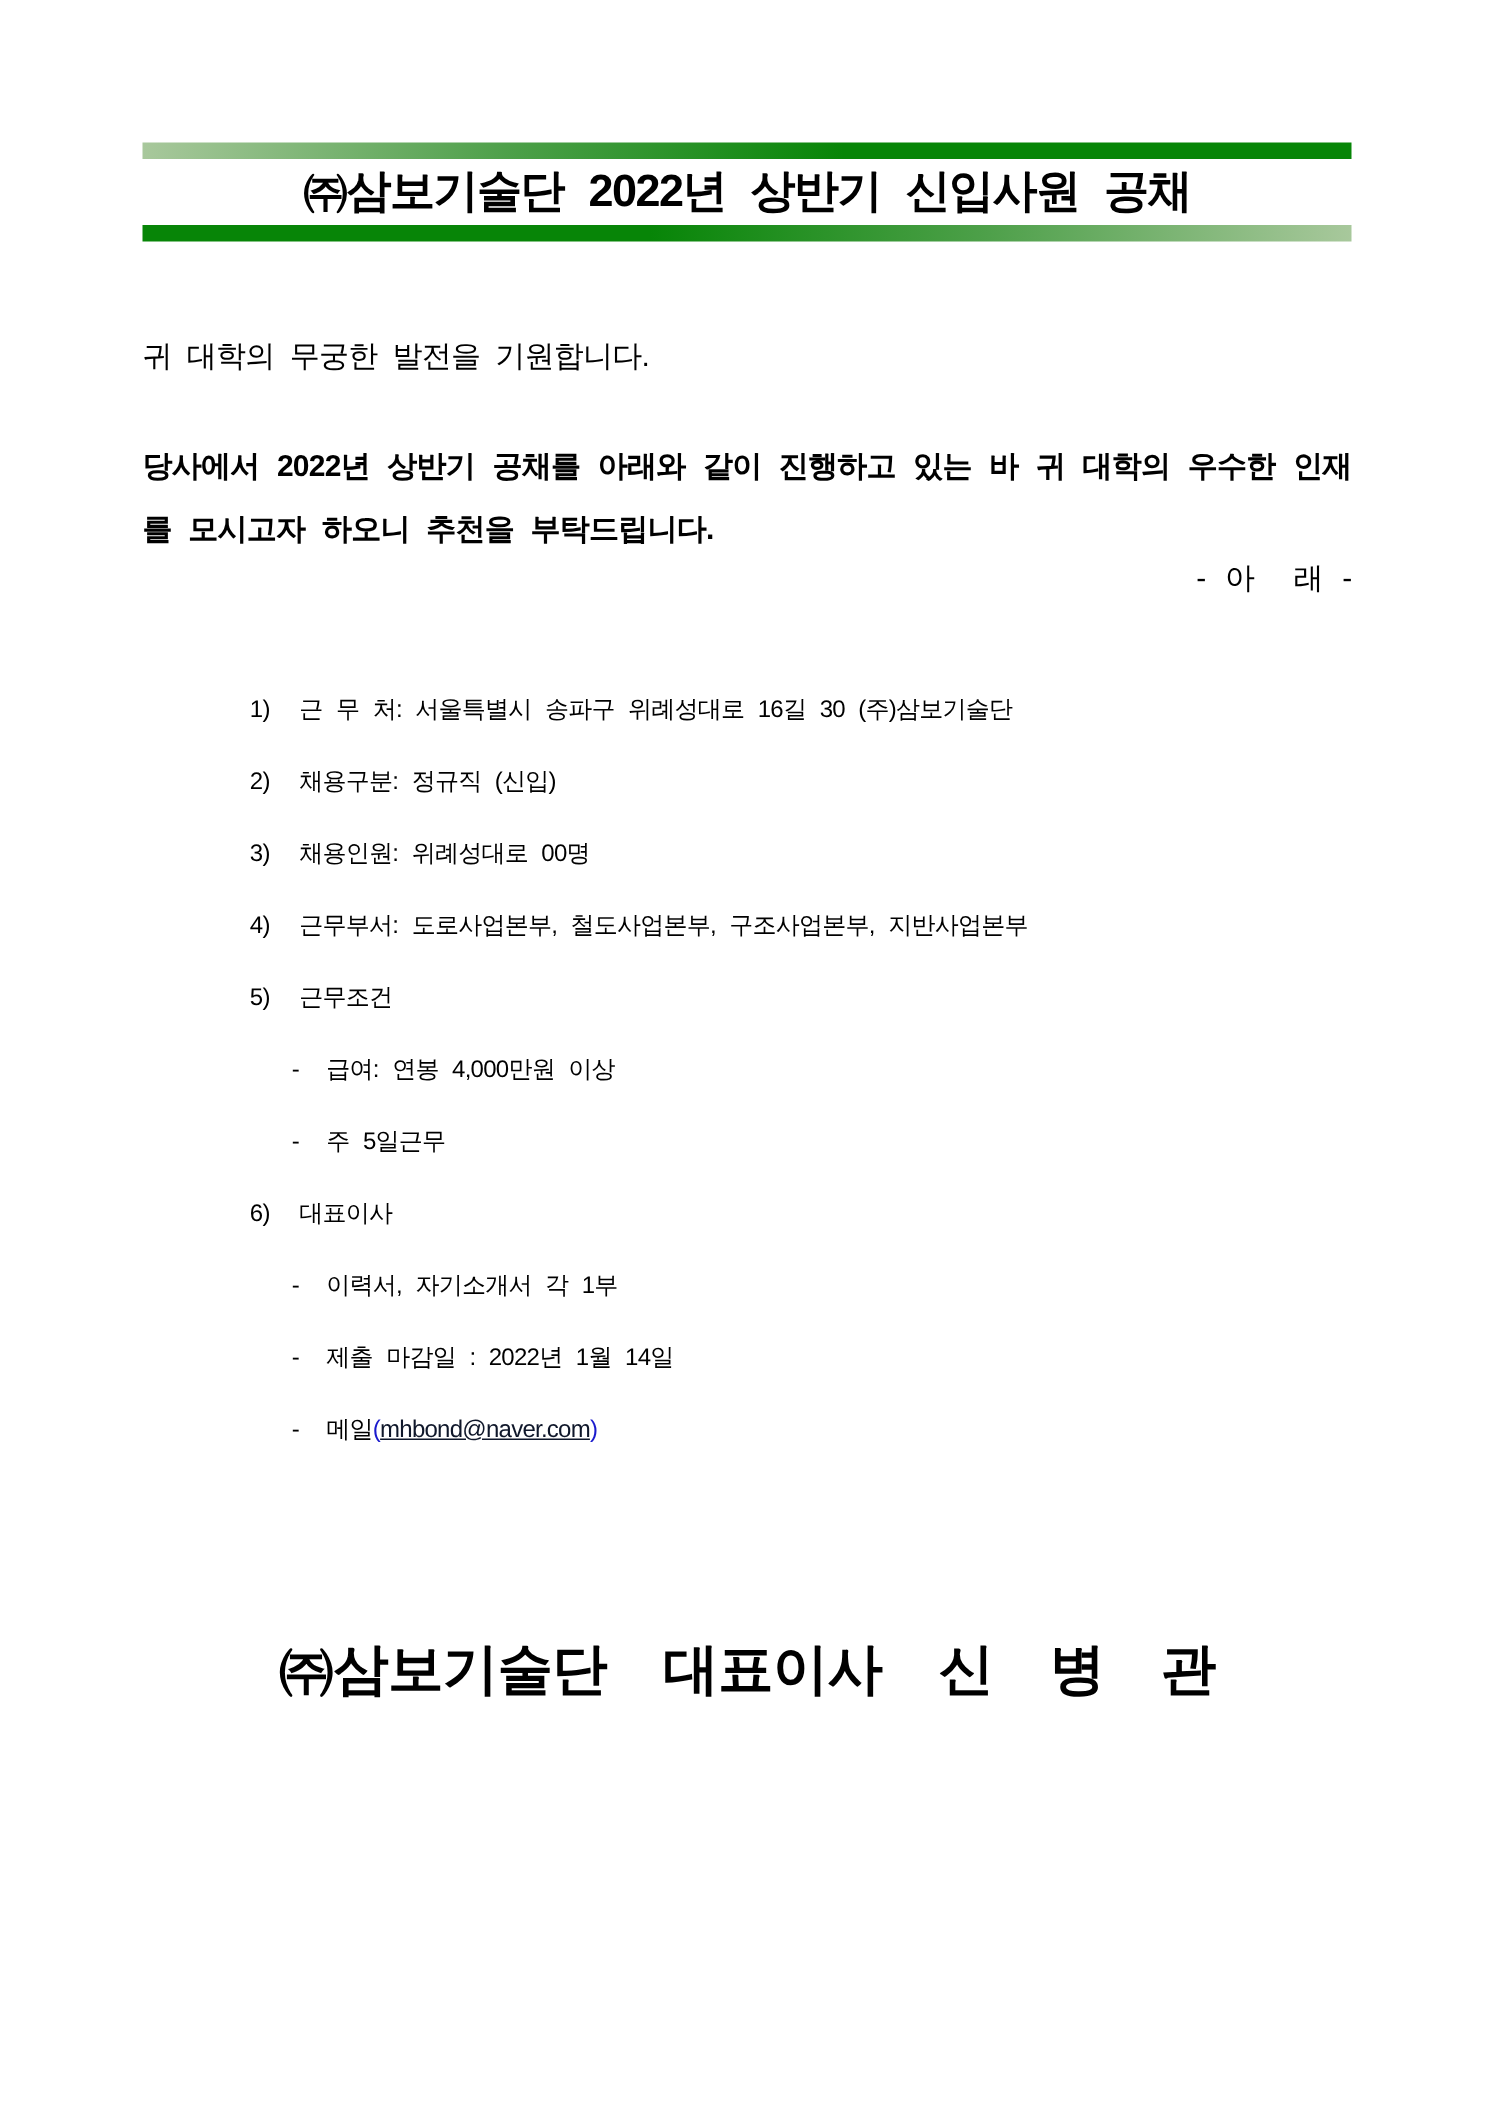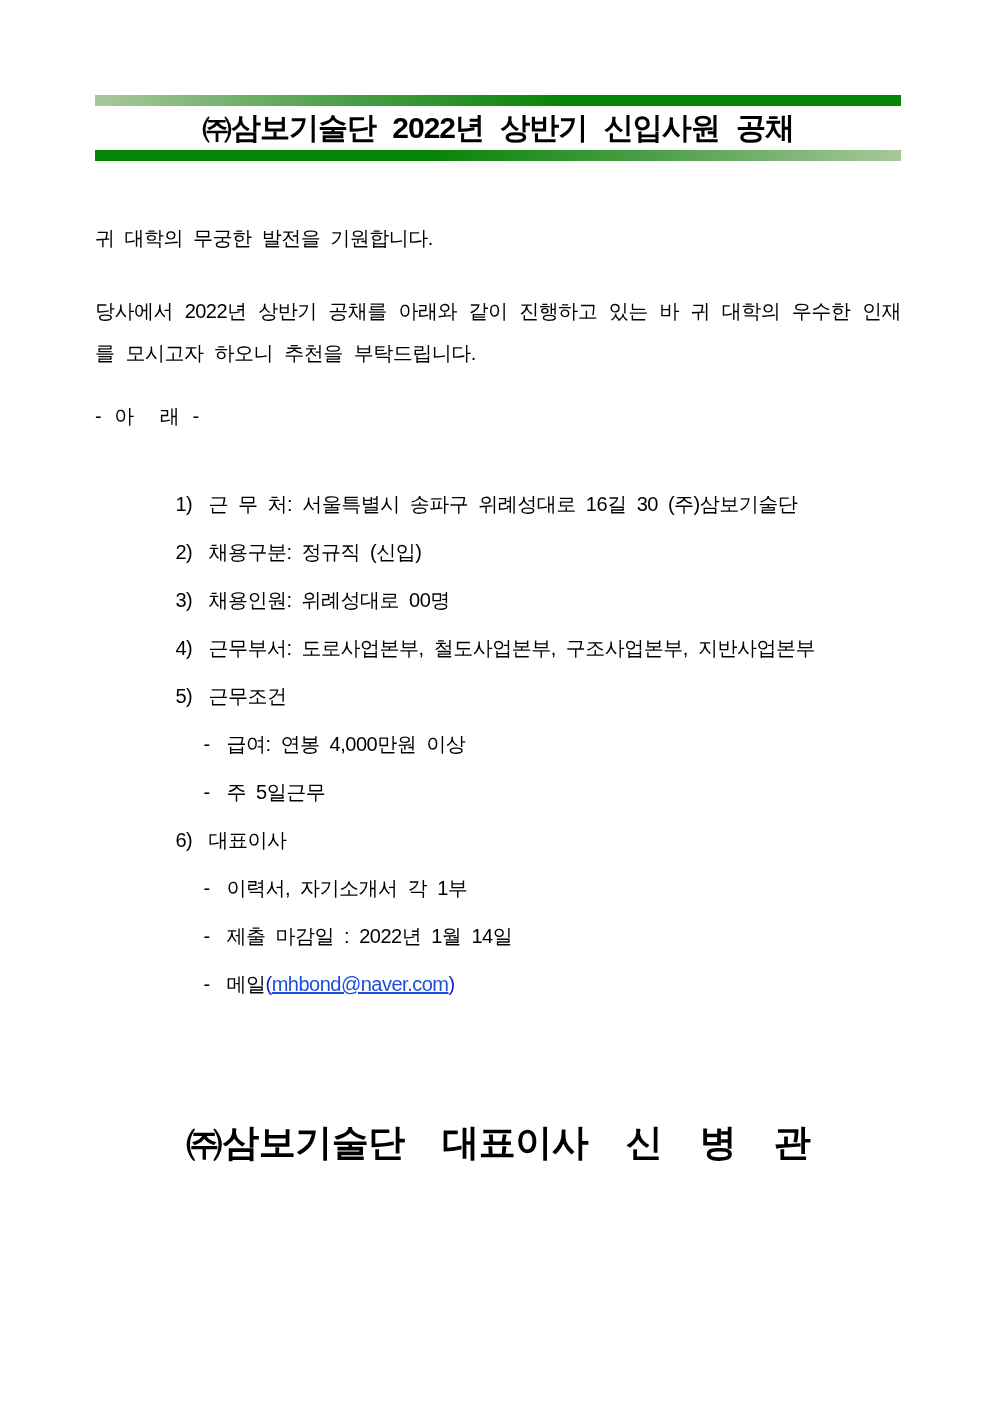--- a/index.html
+++ b/index.html
@@ -56,35 +56,35 @@
     word-spacing: 5px;
     letter-spacing: -0.5px;
   }
   .intro {
     margin-top: 40px;
     font-size: 20px;
     line-height: 42px;
     text-align: justify;
     word-spacing: 6px;
     letter-spacing: -0.5px;
+    font-weight: bold;
   }
   .divider {
-    margin-top: 30px;
     font-size: 20px;
     line-height: 24px;
-    text-align: left;
+    text-align: right;
     word-spacing: 8px;
     white-space: pre-wrap;
     letter-spacing: -0.5px;
   }
 
   
   .list {
     margin-top: 40px;
-    font-size: 20px;
+    font-size: 16px;
     letter-spacing: -0.5px;
   }
   .row {
     height: 48px;
     line-height: 24px;
     word-spacing: 5px;
     white-space: pre-wrap;
   }
   .row .num {
     display: inline-block;
@@ -92,21 +92,21 @@
     margin-right: 9px;
   }
   .row.sub {
     padding-left: 28px;
   }
   .row.sub .num {
     min-width: 10px;
     margin-right: 13px;
   }
   .email-link {
-    color: #1d4ed8;
+    color: #0f172a;
     text-decoration: underline;
   }
   .paren {
     color: #1a1acd;
     text-decoration: none;
   }
 
   
   .signature {
     margin-top: 130px;

